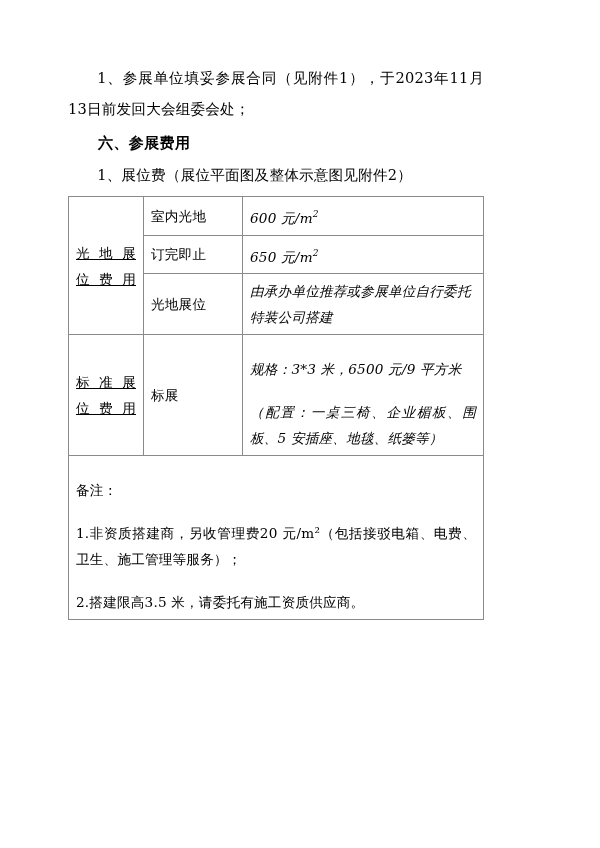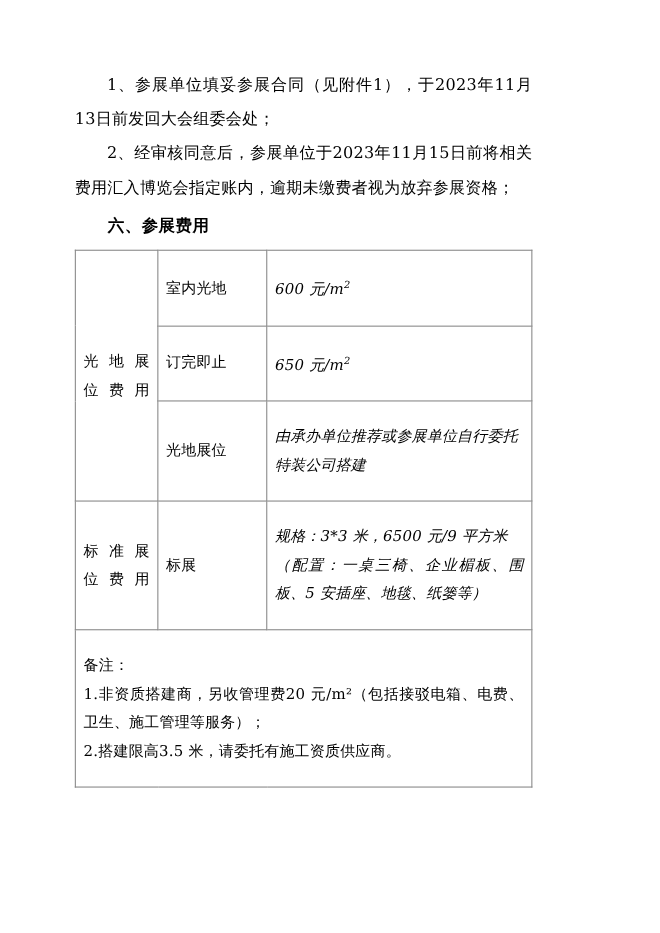--- a/index.html
+++ b/index.html
@@ -42,63 +42,65 @@
   }
   table.fees {
     border-collapse: collapse;
     width: 100%;
     table-layout: fixed;
   }
   table.fees td {
     border: 1px solid #8a8a8a;
     font-size: 13.6px;
     line-height: 26px;
-    padding: 19px 7px;
+    padding: 4px 7px;
     vertical-align: middle;
     letter-spacing: 0.2px;
   }
   td.lbl {
     text-align: justify;
     text-align-last: justify;
     width: 60px;
     padding: 4px 6px;
+    text-decoration: underline;
   }
   td.sub {
     width: 84px;
   }
   td.val {
     width: auto;
     font-style: italic;
   }
   td.notes {
     padding: 6px 8px 8px 8px;
     line-height: 28px;
   }
   .note-line {
     display: block;
     text-align: justify;
+    margin-top: 17px;
   }
   .sup {
     font-size: 9px;
     vertical-align: super;
   }
   .after-table {
     margin-top: 2px;
   }
 </style>
 </head>
 <body>
 
 <div class="page">
 
   <p class="para">1、参展单位填妥参展合同（见附件1），于2023年11月13日前发回大会组委会处；</p>
-  <p class="para">2、经审核同意后，参展单位于2023年11月15日前将相关费用汇入博览会指定账内，逾期未缴费者视为放弃参展资格；</p>
 
   <p class="heading">六、参展费用</p>
 
+  <p class="para">1、展位费（展位平面图及整体示意图见附件2）</p>
 
   <div class="tbl-wrap">
     <table class="fees">
       <tbody>
           <tr>
         <td class="lbl" rowspan="3">光 地 展 位费用</td>
         <td class="sub">室内光地</td>
         <td class="val"><span>600 元/m</span><span class="sup">2</span></td>
       </tr>
       <tr>

